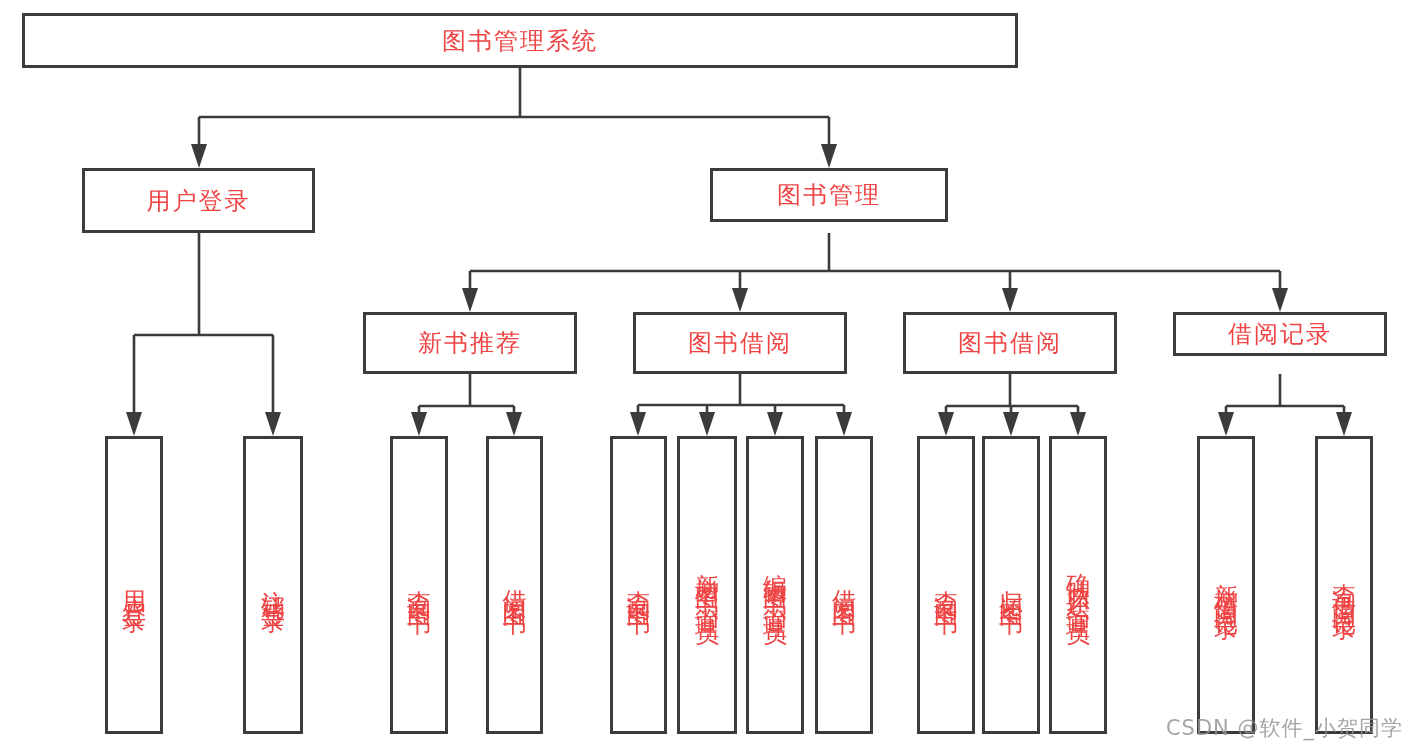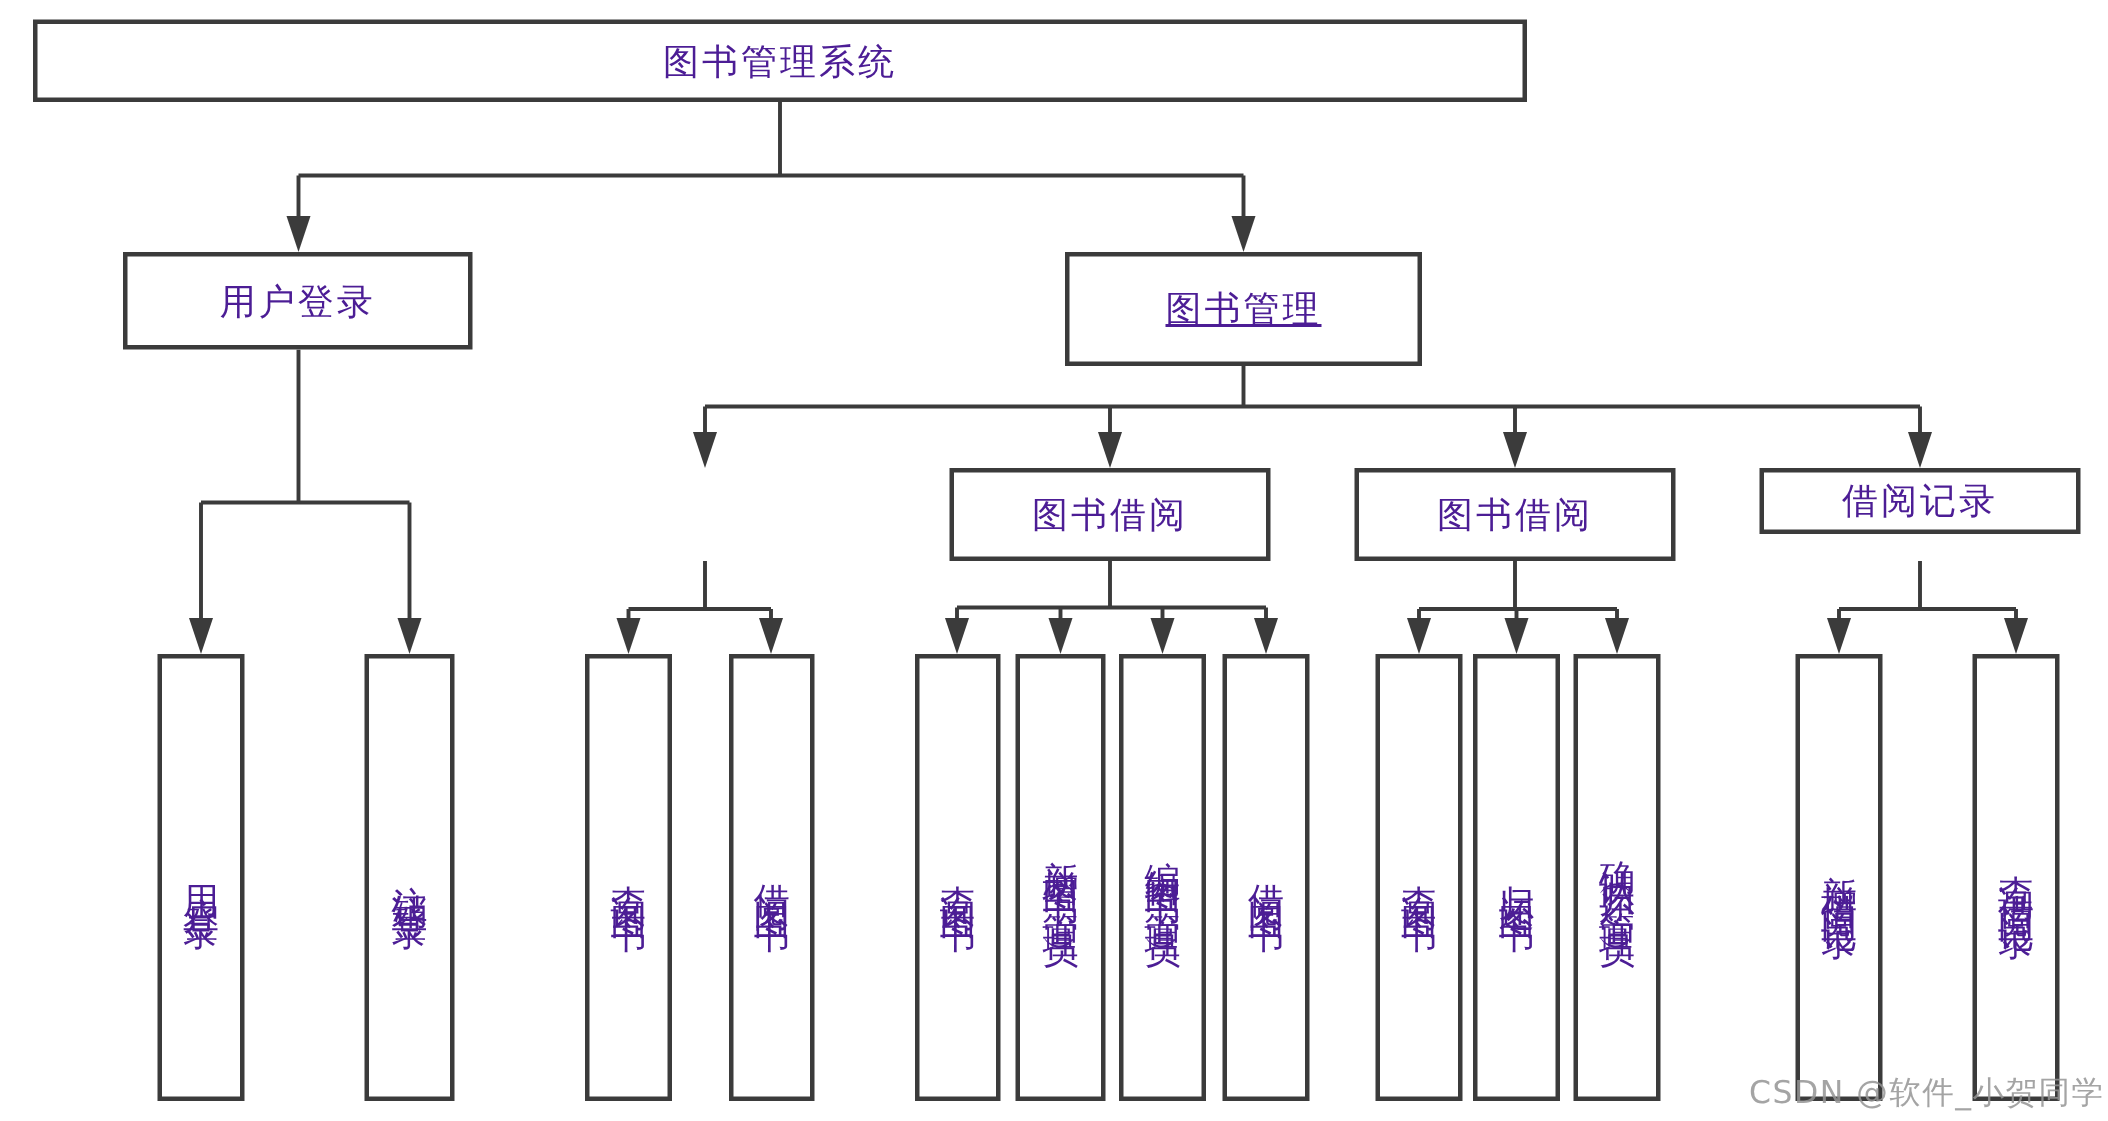--- a/index.html
+++ b/index.html
@@ -23,21 +23,21 @@
   }
   .node {
     position: absolute;
     box-sizing: border-box;
     background: #ffffff;
     border: 3px solid #3b3b3b;
     display: flex;
     align-items: center;
     justify-content: center;
     font-size: 24px;
-    color: #4c1d95;
+    color: #ef4444;
     z-index: 2;
     letter-spacing: 2px;
     text-align: center;
   }
   .node.vertical {
     writing-mode: vertical-rl;
     letter-spacing: 7px;
     line-height: 1.0;
     padding: 4px 0;
   }
@@ -86,22 +86,23 @@
       <polygon points="1003,412 1019,412 1011,436"></polygon>
       <polygon points="1070,412 1086,412 1078,436"></polygon>
       <polygon points="1218,412 1234,412 1226,436"></polygon>
       <polygon points="1336,412 1352,412 1344,436"></polygon>
     </g>
   </svg>
 
   <div class="node" style="left:22px; top:13px; width:996px; height:55px;">图书管理系统</div>
 
   <div class="node" style="left:82px; top:168px; width:233px; height:65px;">用户登录</div>
-  <div class="node" style="left:710px; top:168px; width:238px; height:76px;text-decoration:underline;">图书管理</div>
+  <div class="node" style="left:710px; top:168px; width:238px; height:54px;">图书管理</div>
 
+  <div class="node" style="left:363px; top:312px; width:214px; height:62px;">新书推荐</div>
   <div class="node" style="left:633px; top:312px; width:214px; height:62px;">图书借阅</div>
   <div class="node" style="left:903px; top:312px; width:214px; height:62px;">图书借阅</div>
   <div class="node" style="left:1173px; top:312px; width:214px; height:44px;">借阅记录</div>
 
   <div class="node vertical" style="left:105px; top:436px; width:58px; height:298px;">用户登录</div>
   <div class="node vertical" style="left:243px; top:436px; width:60px; height:298px;">注销登录</div>
 
   <div class="node vertical" style="left:390px; top:436px; width:58px; height:298px;">查询图书</div>
   <div class="node vertical" style="left:486px; top:436px; width:57px; height:298px;">借阅图书</div>
 

